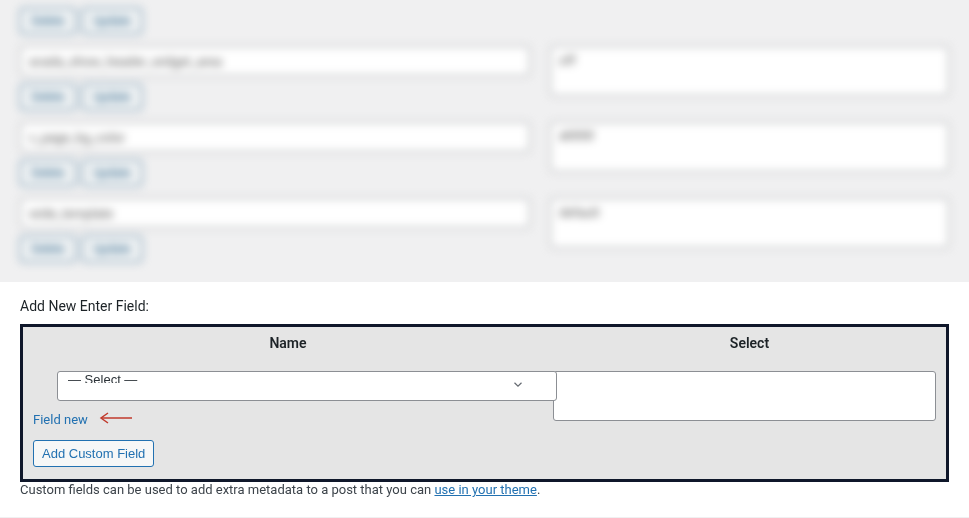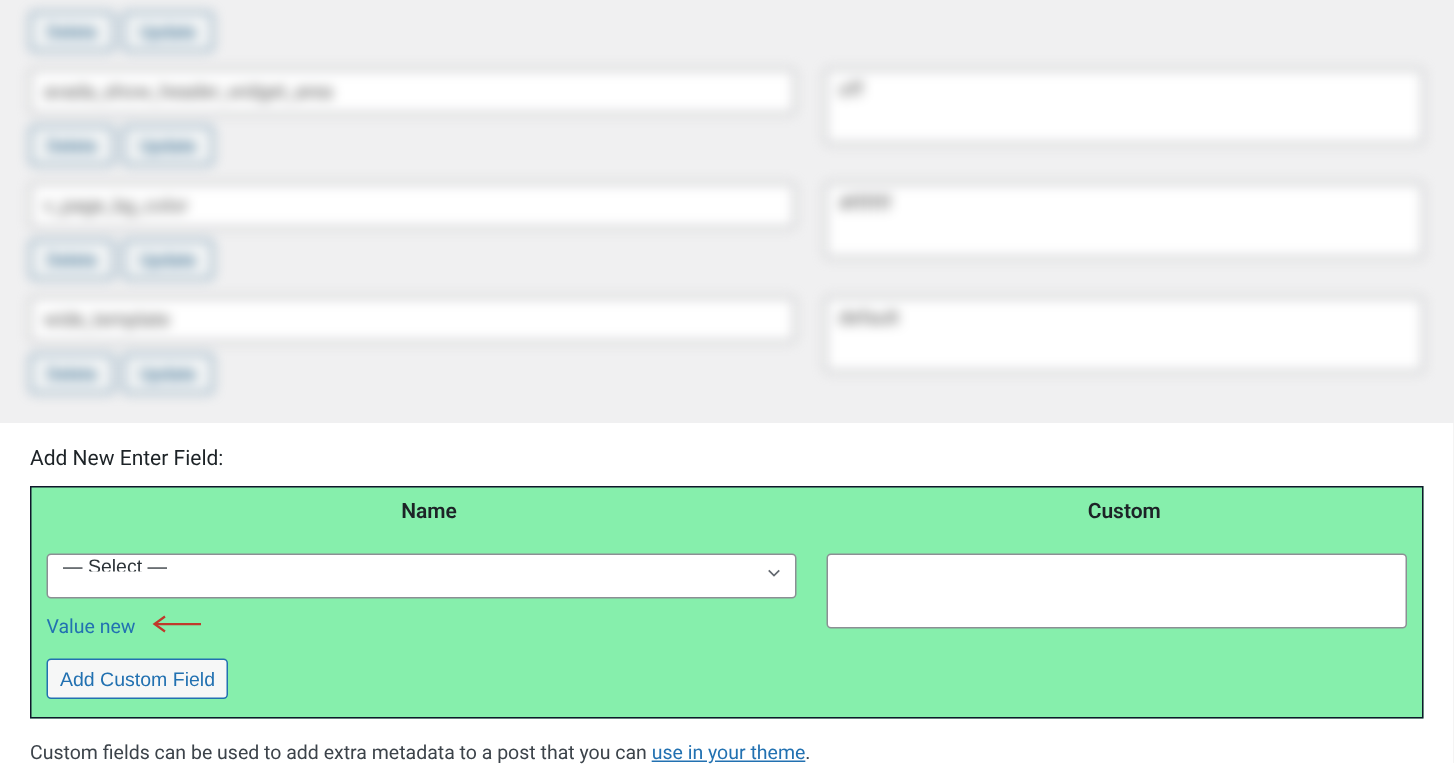--- a/index.html
+++ b/index.html
@@ -28,41 +28,41 @@
       background: #f6f7f7; border: 1px solid #0a4b78;
       color: #0a4b78; border-radius: 3px;
       padding: 0 10px; height: 26px; font-size: 12px;
       display: flex; align-items: center;
     }
     .clear-section { padding: 0 20px 20px 20px; background: #fff; }
     .heading {
       font-size: 14px; color: #1d2327; padding: 16px 0 10px 0;
     }
     .table-outer {
-      border: 1px solid #0f172a; background: #86efac;
+      border: 3px solid #0f172a; background: #e5e5e5;
     }
     .thead-row { display: flex; }
     .th {
       font-weight: 600; font-size: 14px; color: #1d2327;
       text-align: center; padding: 8px 0;
     }
     .th-name { flex: 0 0 530px; }
     .th-value { flex: 1; }
     .tbody-area { padding: 12px 10px; }
     .inner-row { display: flex; gap: 20px; }
     .sel-col { width: 500px; }
     .val-col { flex: 1; }
     .select-wrap {
       width: 100%; position: relative;
     }
     .select-wrap select {
       width: 100%; height: 30px; background: #fff;
       border: 1px solid #8c8f94; border-radius: 3px;
       font-size: 13px; color: #2c3338; padding: 0 28px 17px 10px;
-      appearance: none; -webkit-appearance: none; -moz-appearance: none;
+      appearance: none; margin-left: 24px; -webkit-appearance: none; -moz-appearance: none;
     }
     .select-wrap .chev {
       position: absolute; right: 8px; top: 50%;
       transform: translateY(-50%); pointer-events: none;
       color: #646970;
     }
     .value-input {
       width: 100%; height: 50px; background: #fff;
       border: 1px solid #8c8f94; border-radius: 3px;
       padding: 6px 8px; font-size: 13px; resize: none;
@@ -76,21 +76,21 @@
       text-decoration: none; cursor: pointer;
     }
     .arrow-svg { color: #c0392b; }
     .add-btn {
       display: inline-block; margin-top: 12px;
       border: 1px solid #2271b1; color: #2271b1;
       background: #f6f7f7; border-radius: 3px;
       padding: 5px 8px; font-size: 13px; cursor: pointer;
     }
     .footer-text {
-      font-size: 13px; color: #3c434a; margin-top: 16px;
+      font-size: 13px; color: #3c434a; margin-top: 0;
     }
     .footer-text a {
       color: #2271b1; text-decoration: underline;
     }
   </style>
 </head>
 <body>
 
 <div class="upper">
   <div class="btnrow">
@@ -133,37 +133,37 @@
       <div class="txtinput txtarea">default</div>
     </div>
   </div>
 </div>
 
 <div class="clear-section">
   <div class="heading">Add New Enter Field:</div>
   <div class="table-outer">
     <div class="thead-row">
       <div class="th th-name">Name</div>
-      <div class="th th-value">Custom</div>
+      <div class="th th-value">Select</div>
     </div>
     <div class="tbody-area">
       <div class="inner-row">
         <div class="sel-col">
           <div class="select-wrap">
             <select>
               <option>— Select —</option>
             </select>
             <span class="chev">
               <svg width="14" height="14" viewBox="0 0 24 24" fill="none" stroke="currentColor" stroke-width="2">
                   <polyline points="6 9 12 15 18 9"></polyline>
                 </svg>
             </span>
           </div>
           <div class="enter-new-row">
-            <a class="enter-new">Value new</a>
+            <a class="enter-new">Field new</a>
             <span class="arrow-svg">
               <svg width="34" height="14" viewBox="0 0 34 14">
                 <line x1="34" y1="7" x2="4" y2="7" stroke="#c0392b" stroke-width="1.5"></line>
                 <polyline points="10,2 3,7 10,12" fill="none" stroke="#c0392b" stroke-width="1.5"></polyline>
               </svg>
             </span>
           </div>
           <button class="add-btn">Add Custom Field</button>
         </div>
         <div class="val-col">

